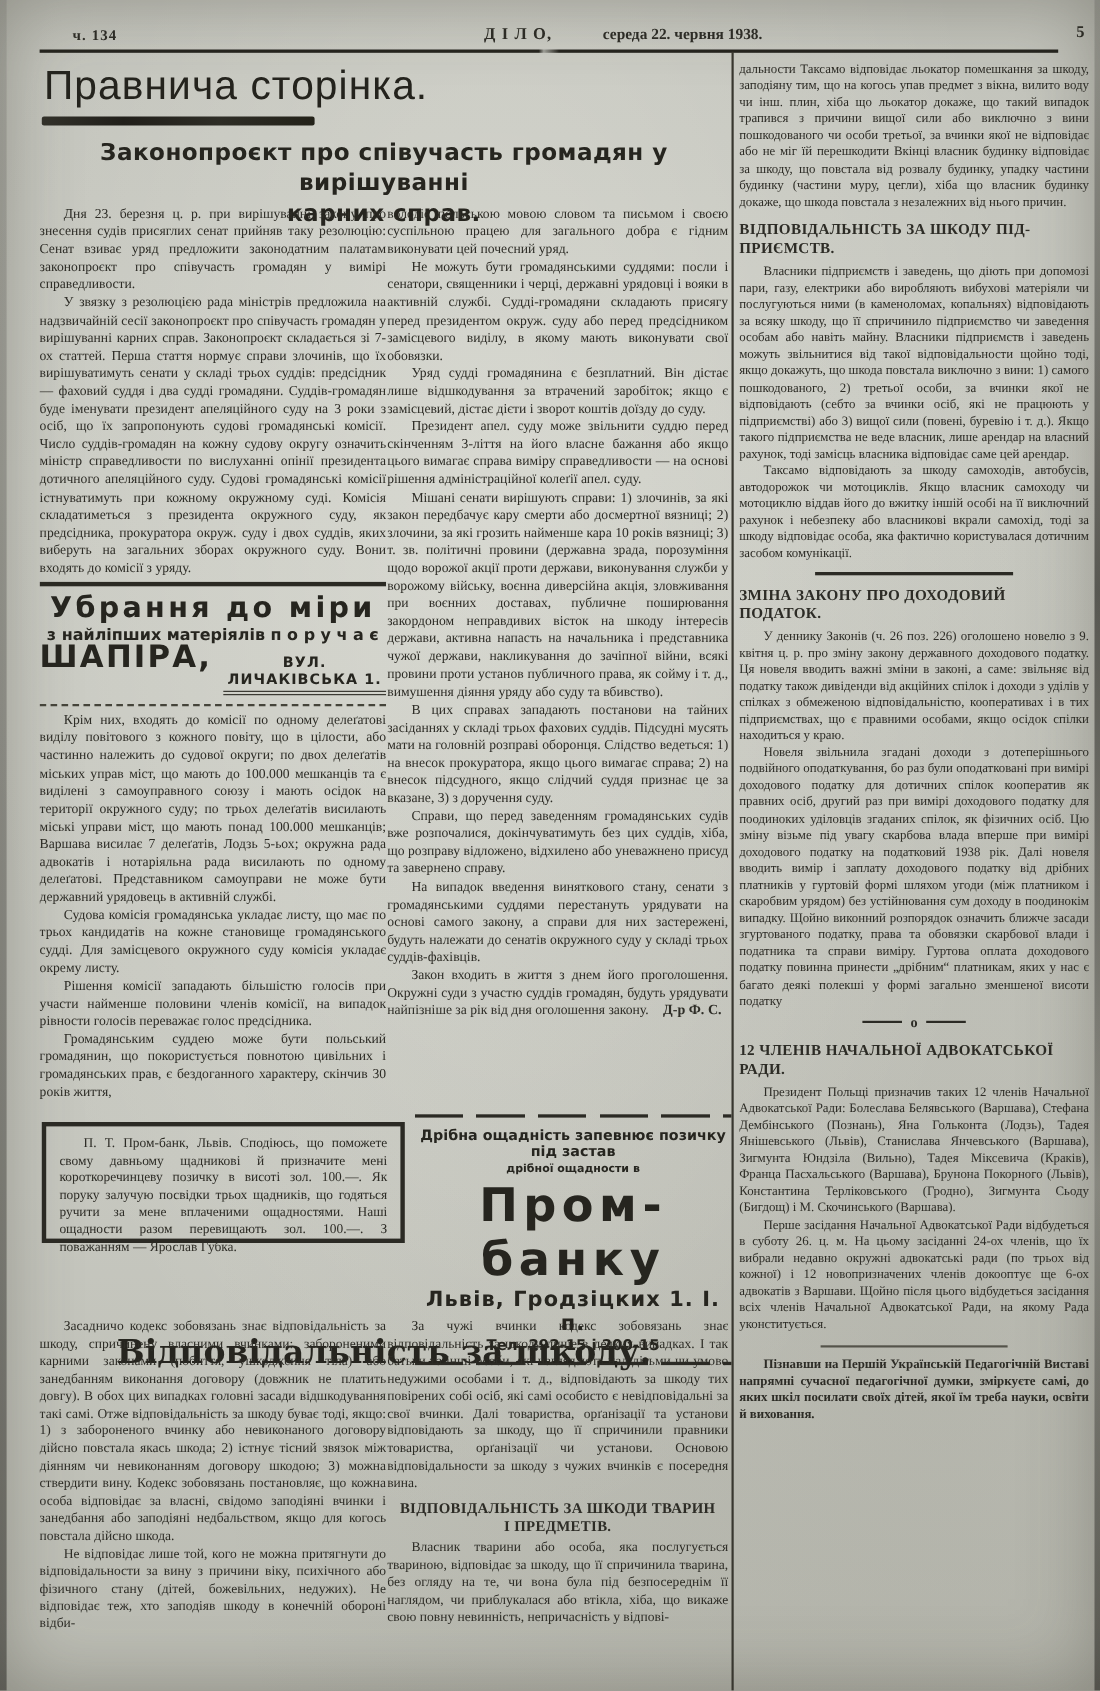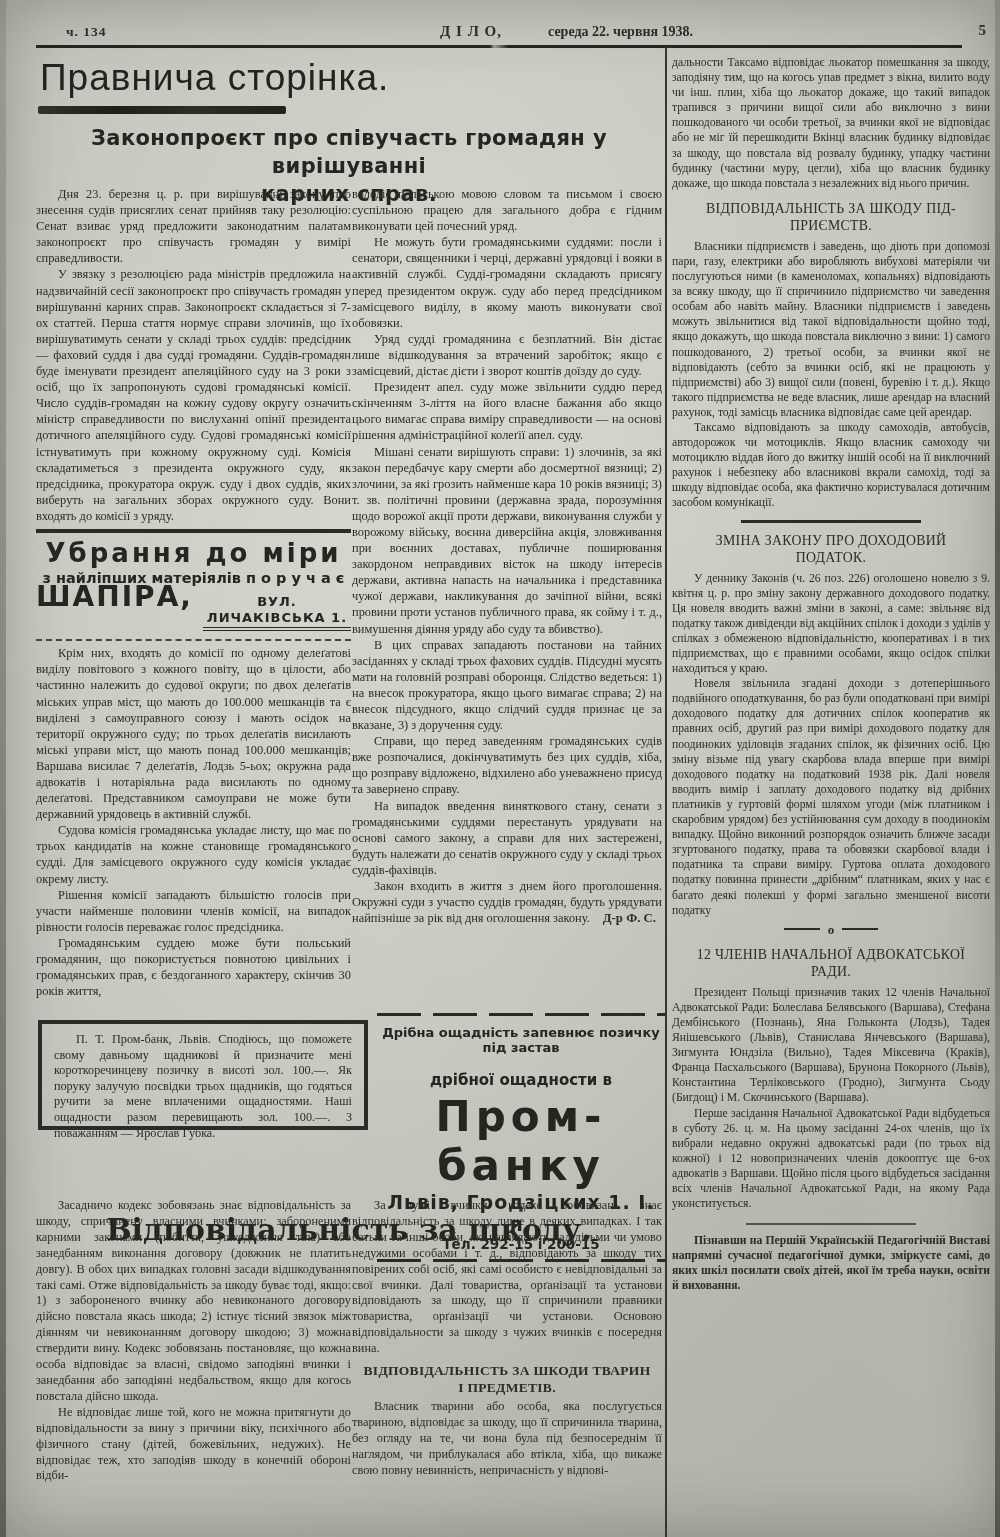--- a/index.html
+++ b/index.html
@@ -52,36 +52,36 @@
     border-bottom:4px double #2b2a23; padding-bottom:1px; }
   .byline { text-align:right; font-weight:700; margin-top:-16px; padding-right:6px; font-size:12.8px; }
   
   .adbox { position:absolute; left:38px; top:1020px; width:330px; height:110px;
     border:4px solid #2b2a24; padding:8px 12px 0 12px;
     font-size:12.2px; line-height:15.6px; text-align:justify; }
   .prom { position:absolute; left:377px; top:1013px; width:288px; text-align:center;
     font-family:"DejaVu Sans", sans-serif; color:#26251f; }
   .prom-rule { height:3px; background:repeating-linear-gradient(90deg,#2b2a24 0 44px, transparent 44px 56px); }
   .prom-l1 { font-size:13px; font-weight:700; margin-top:9px; }
-  .prom-l2 { font-size:15px; font-weight:700; margin-top:16px; }
+  .prom-l2 { font-size:10px; font-weight:700; margin-top:2px; }
   .prom-name { font-size:42px; font-weight:700; letter-spacing:5px; margin-top:3px; }
   .prom-city { font-size:19px; font-weight:700; letter-spacing:1px; margin-top:1px; }
   .prom-tel { font-size:13.5px; font-weight:700; margin-top:1px; }
   .prom-rule2 { height:3px; margin-top:7px; background:repeating-linear-gradient(90deg,#2b2a24 0 44px, transparent 44px 56px); }
   
   .a2-title { position:absolute; left:36px; top:1212px; width:626px; text-align:center;
     font-family:"DejaVu Serif", serif; font-weight:700; font-size:30px; color:#26251f; }
   .a2col { font-size:12.3px; line-height:15.9px; }
   .col-l2 { left:36px;  top:1198px; width:315px; height:337px; }
   .col-m2 { left:352px; top:1198px; width:310px; height:337px; }
   .sub-head { white-space:pre-line; text-align:center; font-weight:700; font-size:13.5px;
     line-height:17px; margin:5px 0 3px 0; letter-spacing:0.3px; }
   
   .col-r { left:672px; top:55px; width:318px; height:1478px; font-size:11.7px; line-height:15.1px; }
-  .rc-head { white-space:pre-line; text-align:center; font-weight:400; font-size:13.8px;
+  .rc-head { white-space:pre-line; font-weight:700; font-size:13.8px;
     line-height:17.5px; margin:9px 0 4px 0; letter-spacing:0.3px; }
   .shortrule { width:180px; height:3px; background:#2b2a24; margin:9px auto 2px auto; }
   .osep { display:flex; align-items:center; justify-content:center; gap:8px;
     margin:4px 0 0 0; font-size:13px; font-weight:700; }
   .osep::before,.osep::after { content:""; width:36px; height:2px; background:#2b2a24; }
   .dashrule { width:170px; border-top:2px solid #54534a; margin:12px auto 8px auto; }
   .footer-para { font-weight:700; }
   
   .vdiv { position:absolute; left:665px; top:47px; width:2px; height:1490px; background:#38372f; }
   .edge-r { position:absolute; right:0; top:0; width:5px; height:100%;

